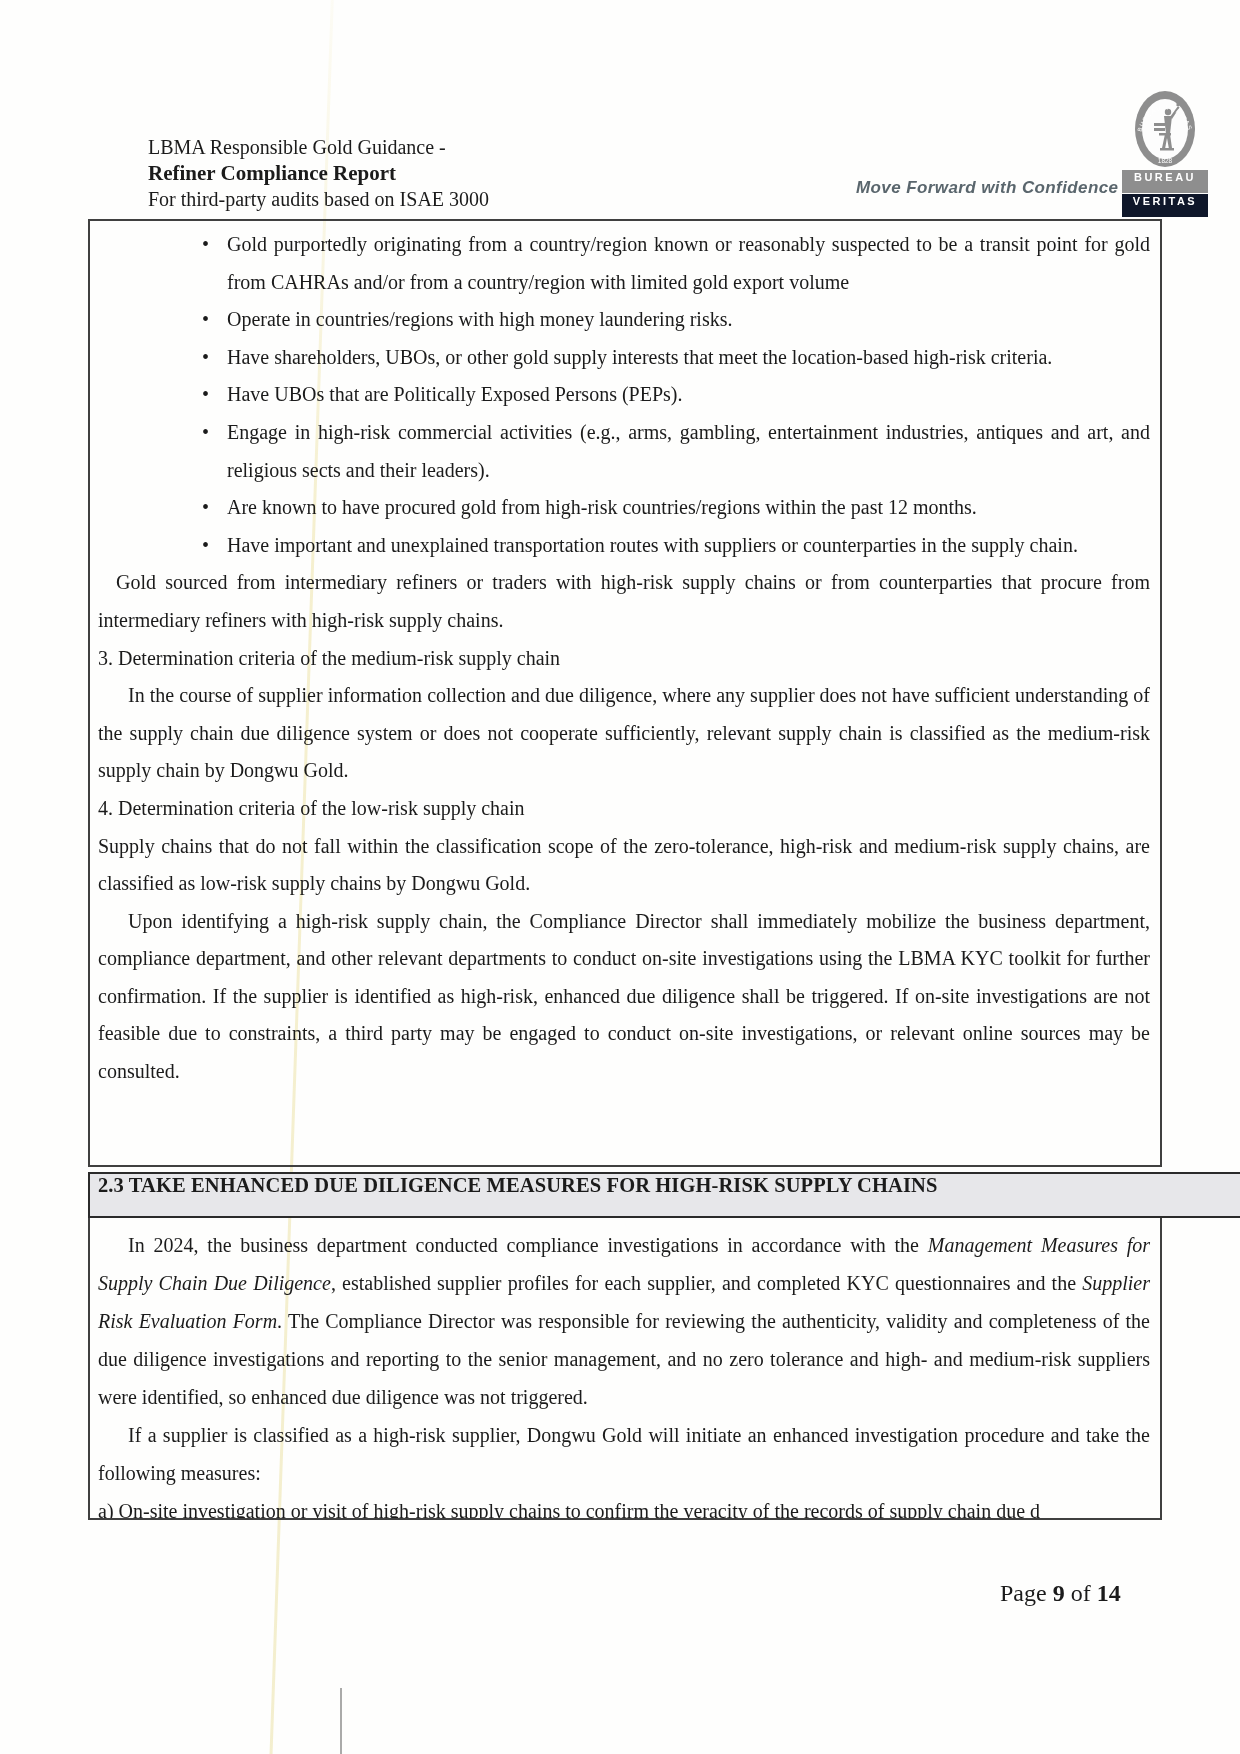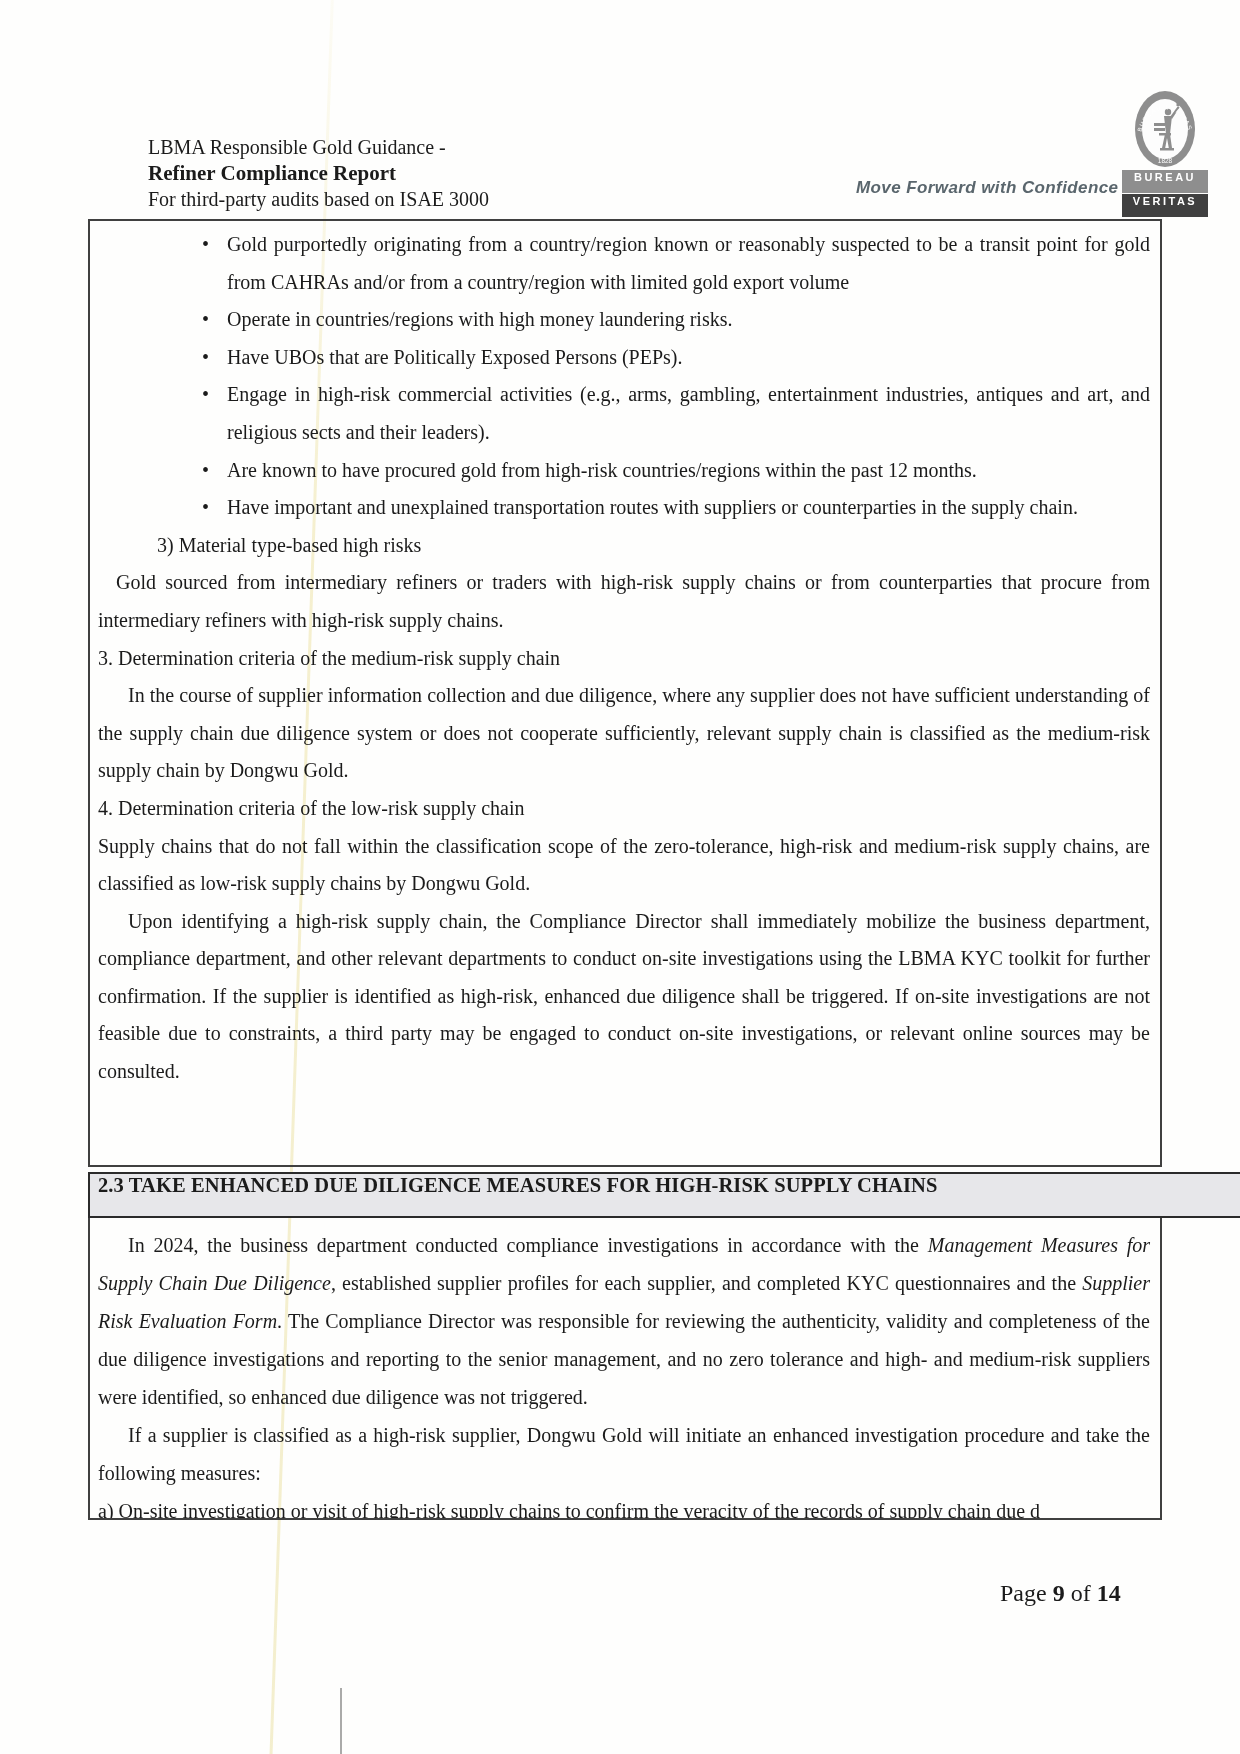--- a/index.html
+++ b/index.html
@@ -15,21 +15,21 @@
   
   .header-text{position:absolute;left:148px;top:134px;font-size:20px;line-height:26px;}
   .header-text .l2{font-weight:bold;font-size:21px;}
   .tagline{position:absolute;left:856px;top:178px;font-family:"Liberation Sans",sans-serif;
            font-weight:bold;font-style:italic;font-size:17px;color:#5a666d;letter-spacing:0.4px;}
   .logo{position:absolute;left:1121px;top:90px;width:88px;}
   .logo svg{display:block;margin:0 auto;}
   .logo-block{width:86px;height:23px;margin:0 auto;font-family:"Liberation Sans",sans-serif;
               font-weight:bold;color:#fff;font-size:11px;letter-spacing:2.5px;text-align:center;line-height:15px;}
   .logo-block.gray{background:#8e8e8e;margin-top:2px;}
-  .logo-block.red{background:#404040;margin-top:1px;}
+  .logo-block.red{background:#0f172a;margin-top:1px;}
 
   
   .box{position:absolute;left:88px;width:1074px;border:2px solid #404040;box-sizing:border-box;
        font-size:20px;overflow:hidden;background:transparent;}
   .box1{top:219px;height:948px;line-height:37.6px;padding:5px 10px 0 8px;}
   .box2{top:1218px;height:302px;line-height:38px;padding:8px 10px 0 8px;border-top:none;}
 
   .box p, .box div.line{margin:0;}
   .bullet-item{position:relative;padding-left:129px;text-align:justify;}
   .bullet-item::before{content:"\2022";position:absolute;left:104px;top:0;}
@@ -85,27 +85,25 @@
       </text>
       <text x="31" y="72.5" font-size="6.5" fill="#ffffff" text-anchor="middle" font-family="Liberation Sans, sans-serif">1828</text>
     </svg>
     <div class="logo-block gray">BUREAU</div>
     <div class="logo-block red">VERITAS</div>
   </div>
 
   <section class="box box1">
     <div class="line bullet-item">Gold purportedly originating from a country/region known or reasonably suspected to be a transit point for gold from CAHRAs and/or from a country/region with limited gold export volume</div>
     <div class="line bullet-item">Operate in countries/regions with high money laundering risks.</div>
+    <div class="line bullet-item">Have shareholders, UBOs, or other gold supply interests that meet the location-based high-risk criteria.</div>
     <div class="line bullet-item">Have UBOs that are Politically Exposed Persons (PEPs).</div>
     <div class="line bullet-item">Engage in high-risk commercial activities (e.g., arms, gambling, entertainment industries, antiques and art, and religious sects and their leaders).</div>
     <div class="line bullet-item">Are known to have procured gold from high-risk countries/regions within the past 12 months.</div>
     <div class="line bullet-item">Have important and unexplained transportation routes with suppliers or counterparties in the supply chain.</div>
-    <div class="line">
-      <span class="num-item">3) Material type-based high risks</span>
-    </div>
     <p class="gold-para">Gold sourced from intermediary refiners or traders with high-risk supply chains or from counterparties that procure from intermediary refiners with high-risk supply chains.</p>
     <div class="line">3. Determination criteria of the medium-risk supply chain</div>
     <p class="body-para">In the course of supplier information collection and due diligence, where any supplier does not have sufficient understanding of the supply chain due diligence system or does not cooperate sufficiently, relevant supply chain is classified as the medium-risk supply chain by Dongwu Gold.</p>
     <div class="line">4. Determination criteria of the low-risk supply chain</div>
     <p class="block-ind">Supply chains that do not fall within the classification scope of the zero-tolerance, high-risk and medium-risk supply chains, are classified as low-risk supply chains by Dongwu Gold.</p>
     <p class="body-para">Upon identifying a high-risk supply chain, the Compliance Director shall immediately mobilize the business department, compliance department, and other relevant departments to conduct on-site investigations using the LBMA KYC toolkit for further confirmation. If the supplier is identified as high-risk, enhanced due diligence shall be triggered. If on-site investigations are not feasible due to constraints, a third party may be engaged to conduct on-site investigations, or relevant online sources may be consulted.</p>
   </section>
 
   <div class="section-bar">
     <span>2.3 TAKE ENHANCED DUE DILIGENCE MEASURES FOR HIGH-RISK SUPPLY CHAINS</span>

